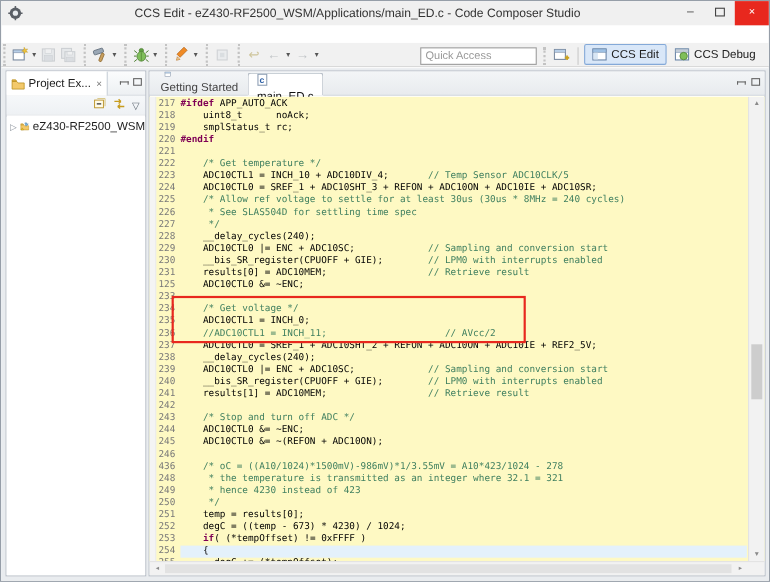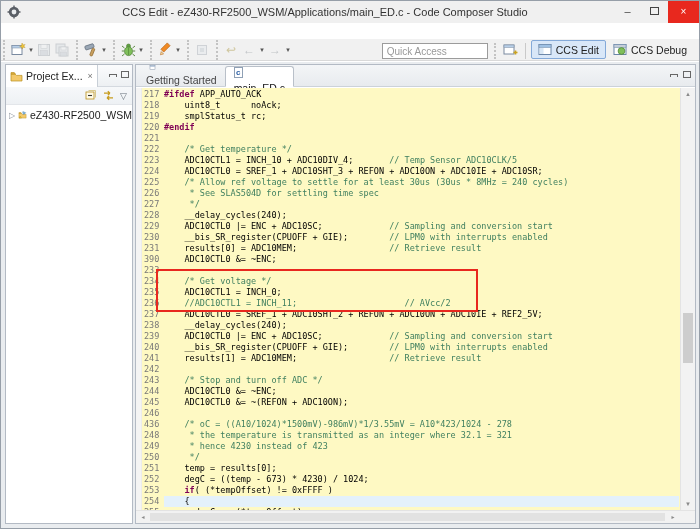--- a/index.html
+++ b/index.html
@@ -296,21 +296,21 @@
             <div class="ln">222</div>
             <div class="ln">223</div>
             <div class="ln">224</div>
             <div class="ln">225</div>
             <div class="ln">226</div>
             <div class="ln">227</div>
             <div class="ln">228</div>
             <div class="ln">229</div>
             <div class="ln">230</div>
             <div class="ln">231</div>
-            <div class="ln">390</div>
+            <div class="ln">125</div>
             <div class="ln">233</div>
             <div class="ln">234</div>
             <div class="ln">235</div>
             <div class="ln">236</div>
             <div class="ln">237</div>
             <div class="ln">238</div>
             <div class="ln">239</div>
             <div class="ln">240</div>
             <div class="ln">241</div>
             <div class="ln">242</div>

